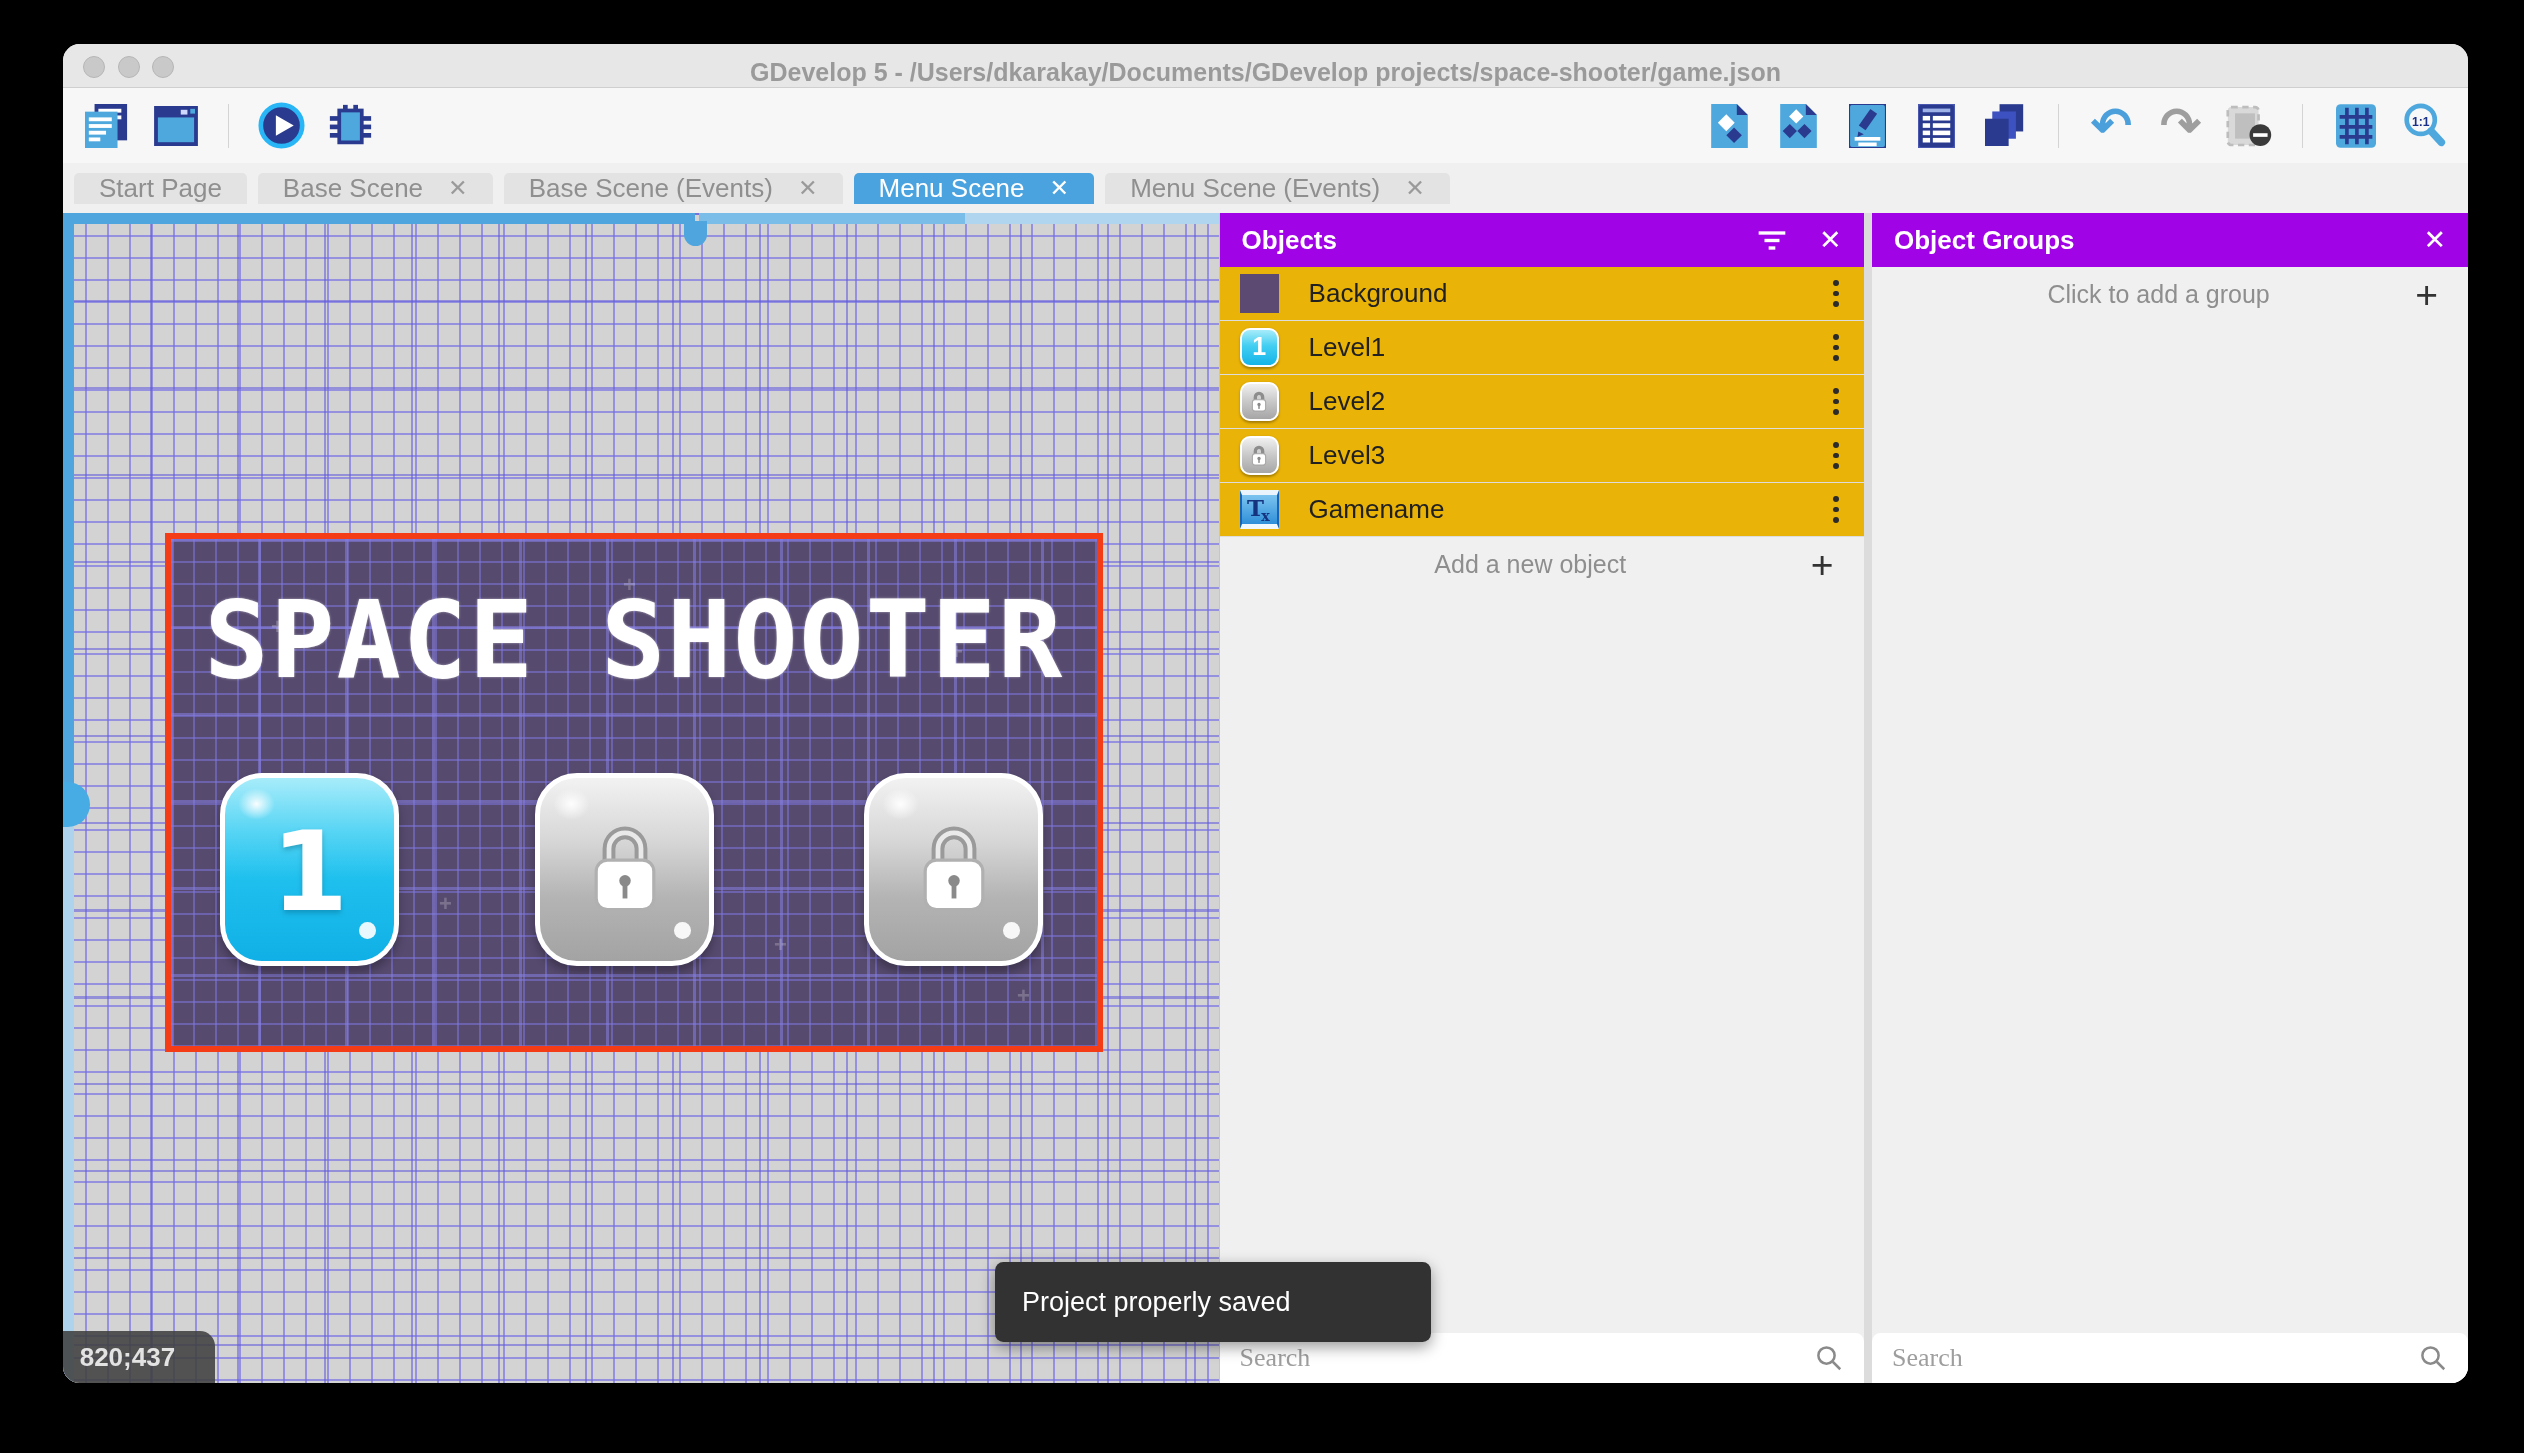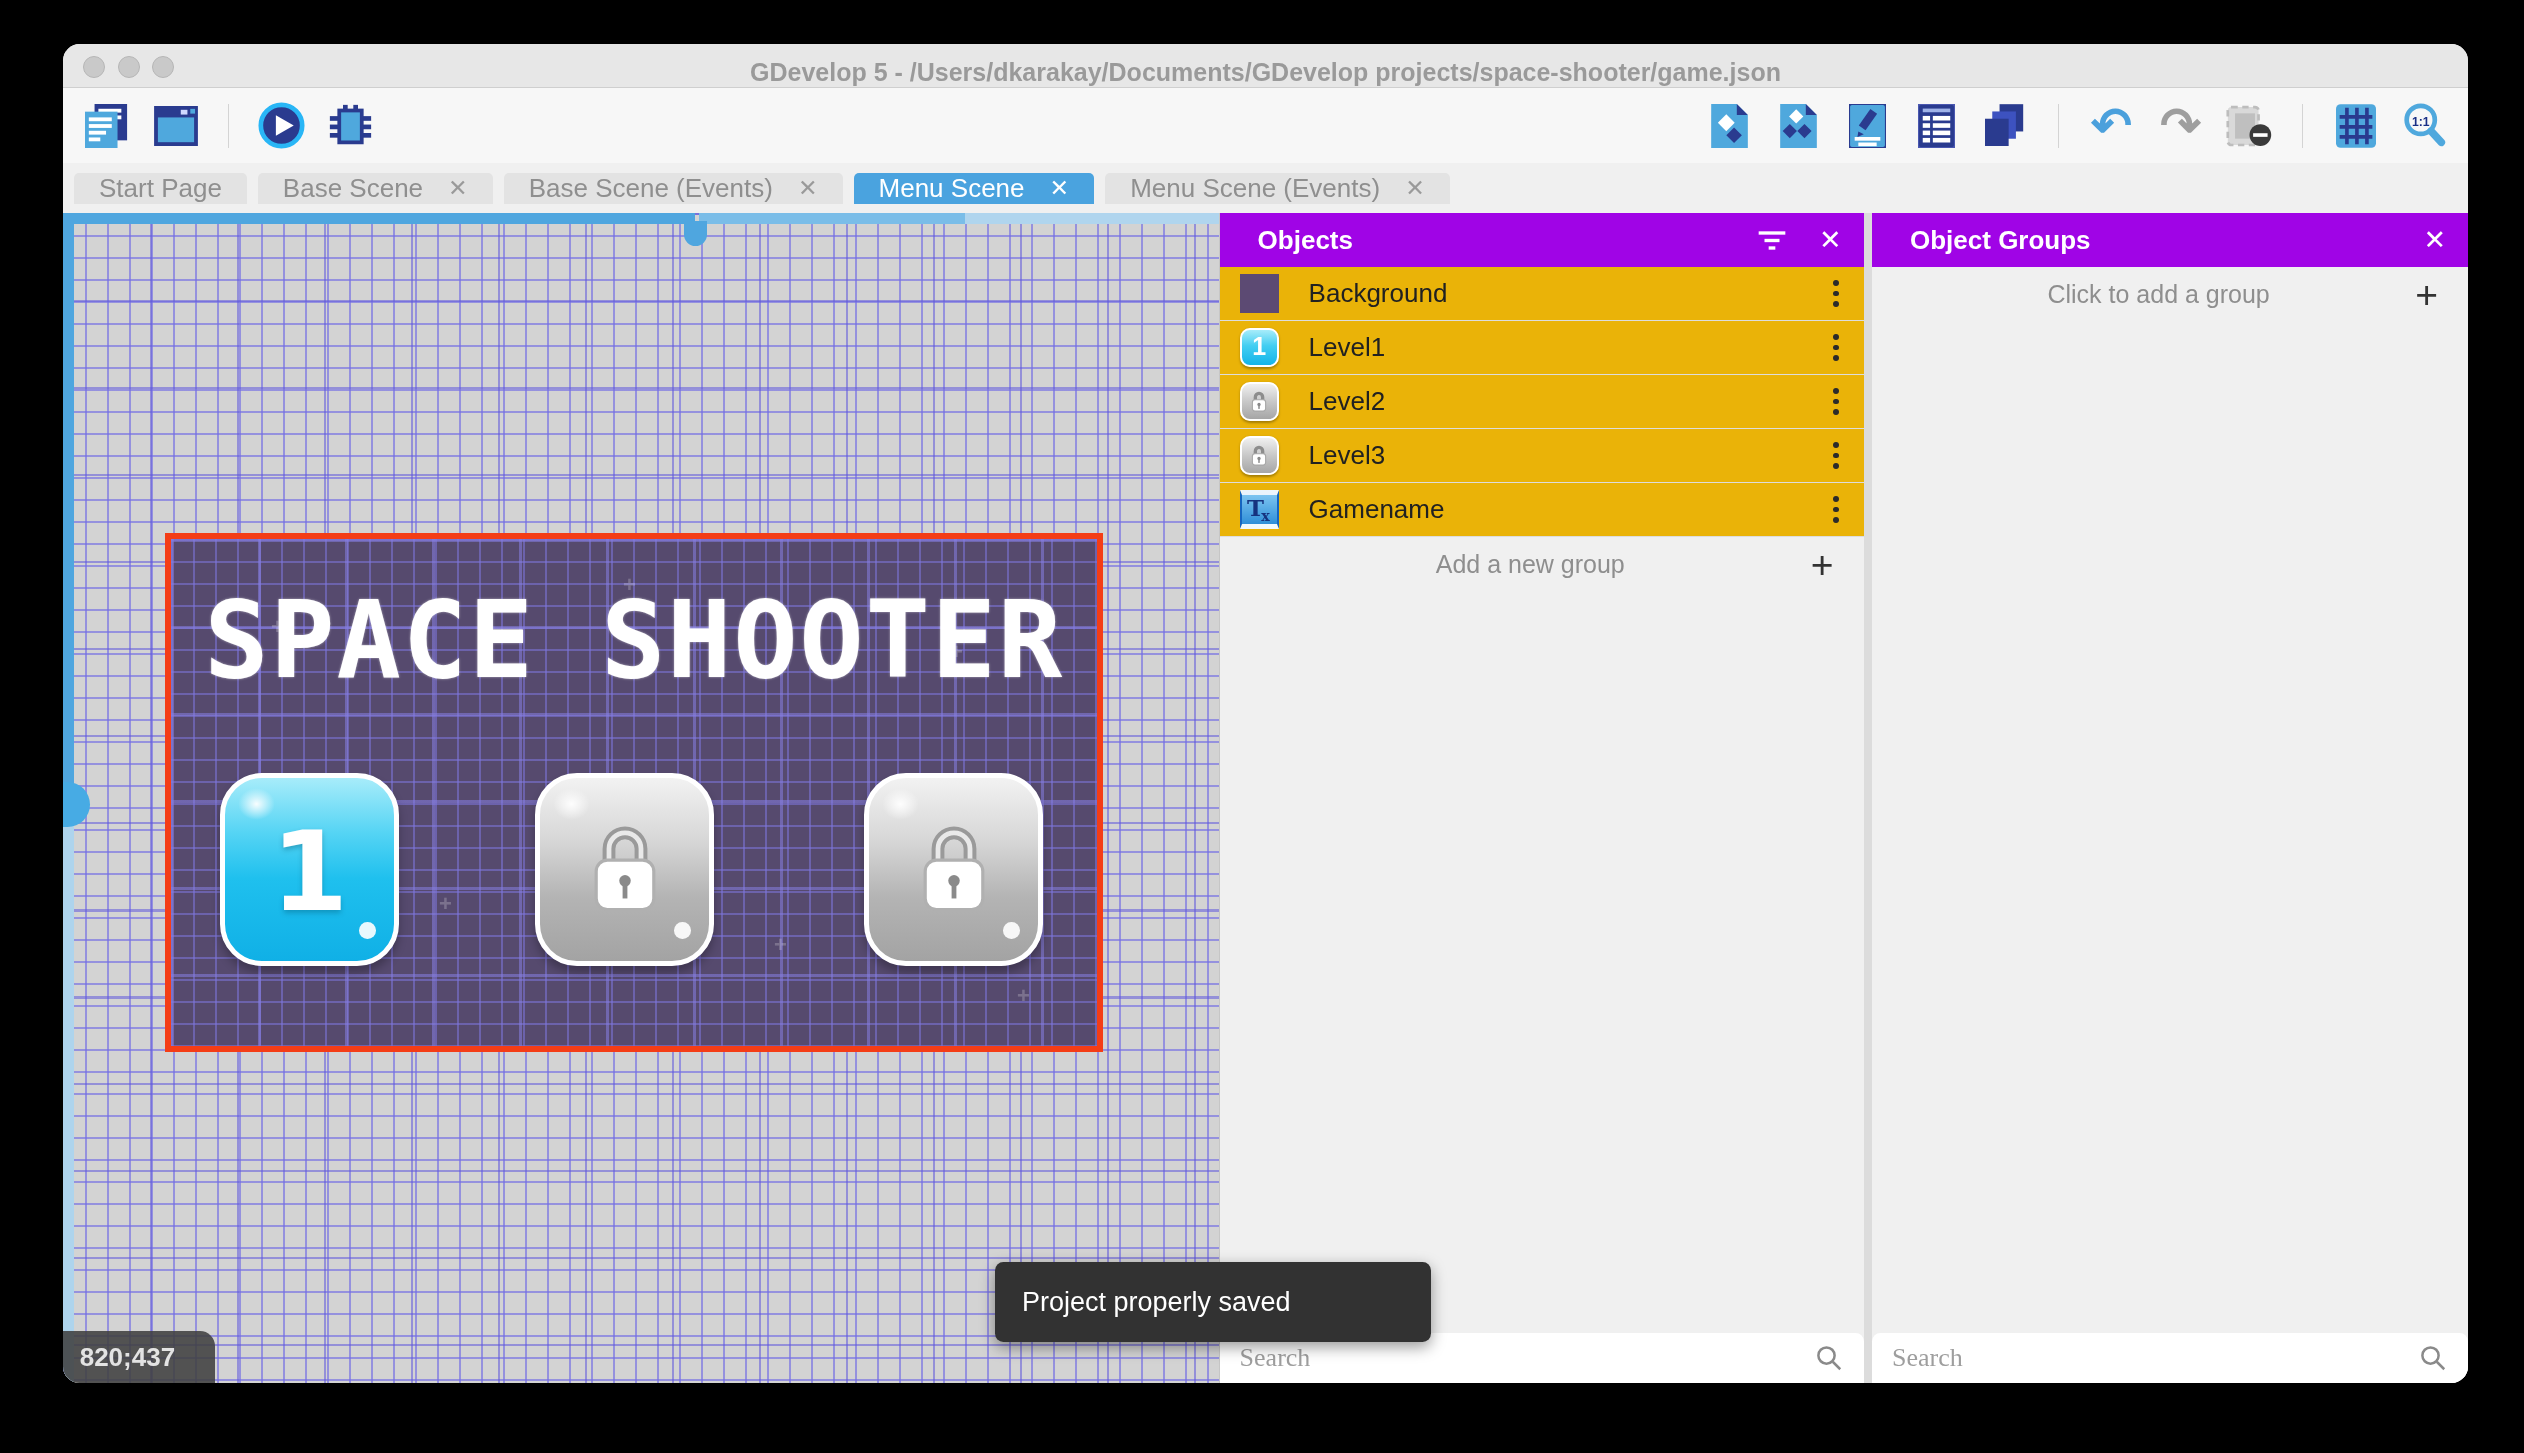--- a/index.html
+++ b/index.html
@@ -93,21 +93,21 @@
            padding-left:27px; z-index:60; }
   .toast-text { color:#ffffff; font-size:27px; }
 
   
   .panel { display:flex; flex-direction:column; background:#f0f0f0; min-height:0; }
   .panel.objects { width:645px; border-left:1.7px solid #c6c6c6; flex:none; }
   .panel-gap { width:8.4px; background:#dcdcdc; flex:none; }
   .panel.groups { width:596px; flex:none; }
   .panel-header { height:54px; background:#a004e6; color:#fff; display:flex; align-items:center;
                   padding:0 22px; flex:none; }
-  .panel-header .ph-title { font-size:26px; font-weight:bold; flex:1;margin-left:16px; }
+  .panel-header .ph-title { font-size:26px; font-weight:bold; flex:1; }
   .ph-icons { display:flex; align-items:center; gap:32px; }
   .close-x { font-size:27px; color:#fff; }
 
   .obj-row { height:54px; display:flex; align-items:center; padding:0 20px; border-bottom:1.7px solid #dddddd;
              background:#eab308; }
   .thumb { width:39px; height:39px; flex:none; margin-right:30px; position:relative; }
   .thumb-bg { background:#5c4a73; }
   .mini-btn { border-radius:10px; border:2.5px solid #fff; box-shadow:0 1.7px 2.5px rgba(0,0,0,0.3); }
   .mini-blue { background:linear-gradient(180deg,#a7ecfa 0%, #43cef2 45%, #14b4e8 100%); }
   .mini-gray { background:linear-gradient(180deg,#f0f0f0 0%, #c8c8c8 50%, #a6a6a6 100%); }
@@ -422,21 +422,21 @@
         </div>
         <span class="obj-label">Gamename</span>
         <div class="kebab">
             <i></i>
             <i></i>
             <i></i>
           </div>
       </div>
 
       <div class="add-row">
-        <span class="add-label">Add a new group</span>
+        <span class="add-label">Add a new object</span>
         <span class="plus">+</span>
       </div>
 
       <div class="panel-fill"></div>
 
       <div class="searchbar">
         <input class="search-input" placeholder="Search" style="">
         <svg width="30" height="30" viewBox="0 0 24 24">
           <circle cx="10" cy="10" r="6.5" fill="none" stroke="#8a8a8a" stroke-width="2"></circle>
           <line x1="15" y1="15" x2="21" y2="21" stroke="#8a8a8a" stroke-width="2"></line>

